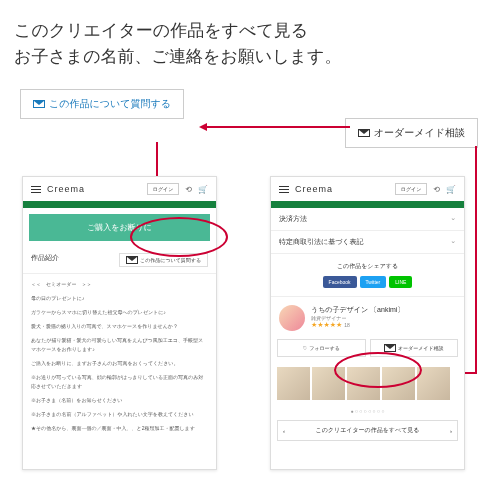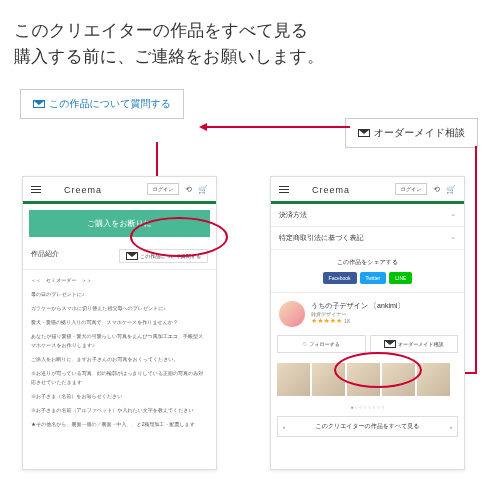--- a/index.html
+++ b/index.html
@@ -13,21 +13,21 @@
 .arrow-down{position:absolute;left:156px;top:142px;width:2px;height:76px;background:#c03}
 .arrow-down:after{content:"";position:absolute;bottom:-6px;left:-3px;border-left:4px solid transparent;border-right:4px solid transparent;border-top:8px solid #c03}
 .arrow-right{position:absolute;left:205px;top:126px;width:145px;height:2px;background:#c03}
 .arrow-right:before{content:"";position:absolute;left:-6px;top:-3px;border-top:4px solid transparent;border-bottom:4px solid transparent;border-right:8px solid #c03}
 .arrow-left{position:absolute;right:23px;top:146px;width:2px;height:226px;background:#c03}
 .arrow-left-h{position:absolute;right:23px;top:372px;width:75px;height:2px;background:#c03}
 .arrow-left-h:before{content:"";position:absolute;left:-6px;top:-3px;border-top:4px solid transparent;border-bottom:4px solid transparent;border-right:8px solid #c03}
 .phone{position:absolute;width:195px;border:1px solid #ddd;background:#fff;font-size:6px;box-shadow:0 1px 3px rgba(0,0,0,.1)}
 .phone-l{left:22px;top:176px;height:294px}
 .phone-r{left:270px;top:176px;height:294px}
-.ph-head{display:flex;align-items:flex-end;padding:6px 8px;border-bottom:3px solid #15803d;gap:23px}
+.ph-head{display:flex;align-items:center;padding:6px 8px;border-bottom:7px solid #15803d;gap:6px}
 .burger{display:inline-block;width:10px}
 .burger span{display:block;height:1px;background:#333;margin:2px 0}
 .logo{font-size:9px;letter-spacing:1px;font-weight:500}
 .ph-head-r{margin-left:auto;display:flex;gap:6px;align-items:center}
 .login{border:1px solid #ccc;padding:2px 5px;font-size:5px}
 .ico{font-size:8px;color:#666}
 .banner{background:#4ab895;color:#fff;text-align:center;padding:8px 0;font-size:8px;margin:6px}
 .sect{display:flex;justify-content:space-between;padding:6px 8px;border-bottom:1px solid #eee;font-size:7px}
 .mini-btn{border:1px solid #ddd;padding:2px 6px;font-size:5px;display:inline-flex;align-items:center;gap:2px}
 .body-txt{padding:6px 8px;font-size:5px;line-height:1.8;color:#555}
@@ -54,21 +54,21 @@
 .dots{text-align:center;font-size:5px;color:#999;padding:2px}
 .see-all{margin:4px 6px;border:1px solid #ddd;text-align:center;padding:5px;font-size:6px;display:flex;align-items:center;justify-content:space-between}
 </style>
 </head>
 <body>
 
 
 
 <div class="headline">
   <div>このクリエイターの作品をすべて見る</div>
-  <div>購入する前に、ご連絡をお願いします。</div>
+  <div>お子さまの名前、ご連絡をお願いします。</div>
 </div>
 
 <div class="btn btn-q">
   <span class="env"></span>
   <span>この作品について質問する</span>
 </div>
 
 <div class="btn btn-r">
   <span class="env"></span>
   <span>オーダーメイド相談</span>

